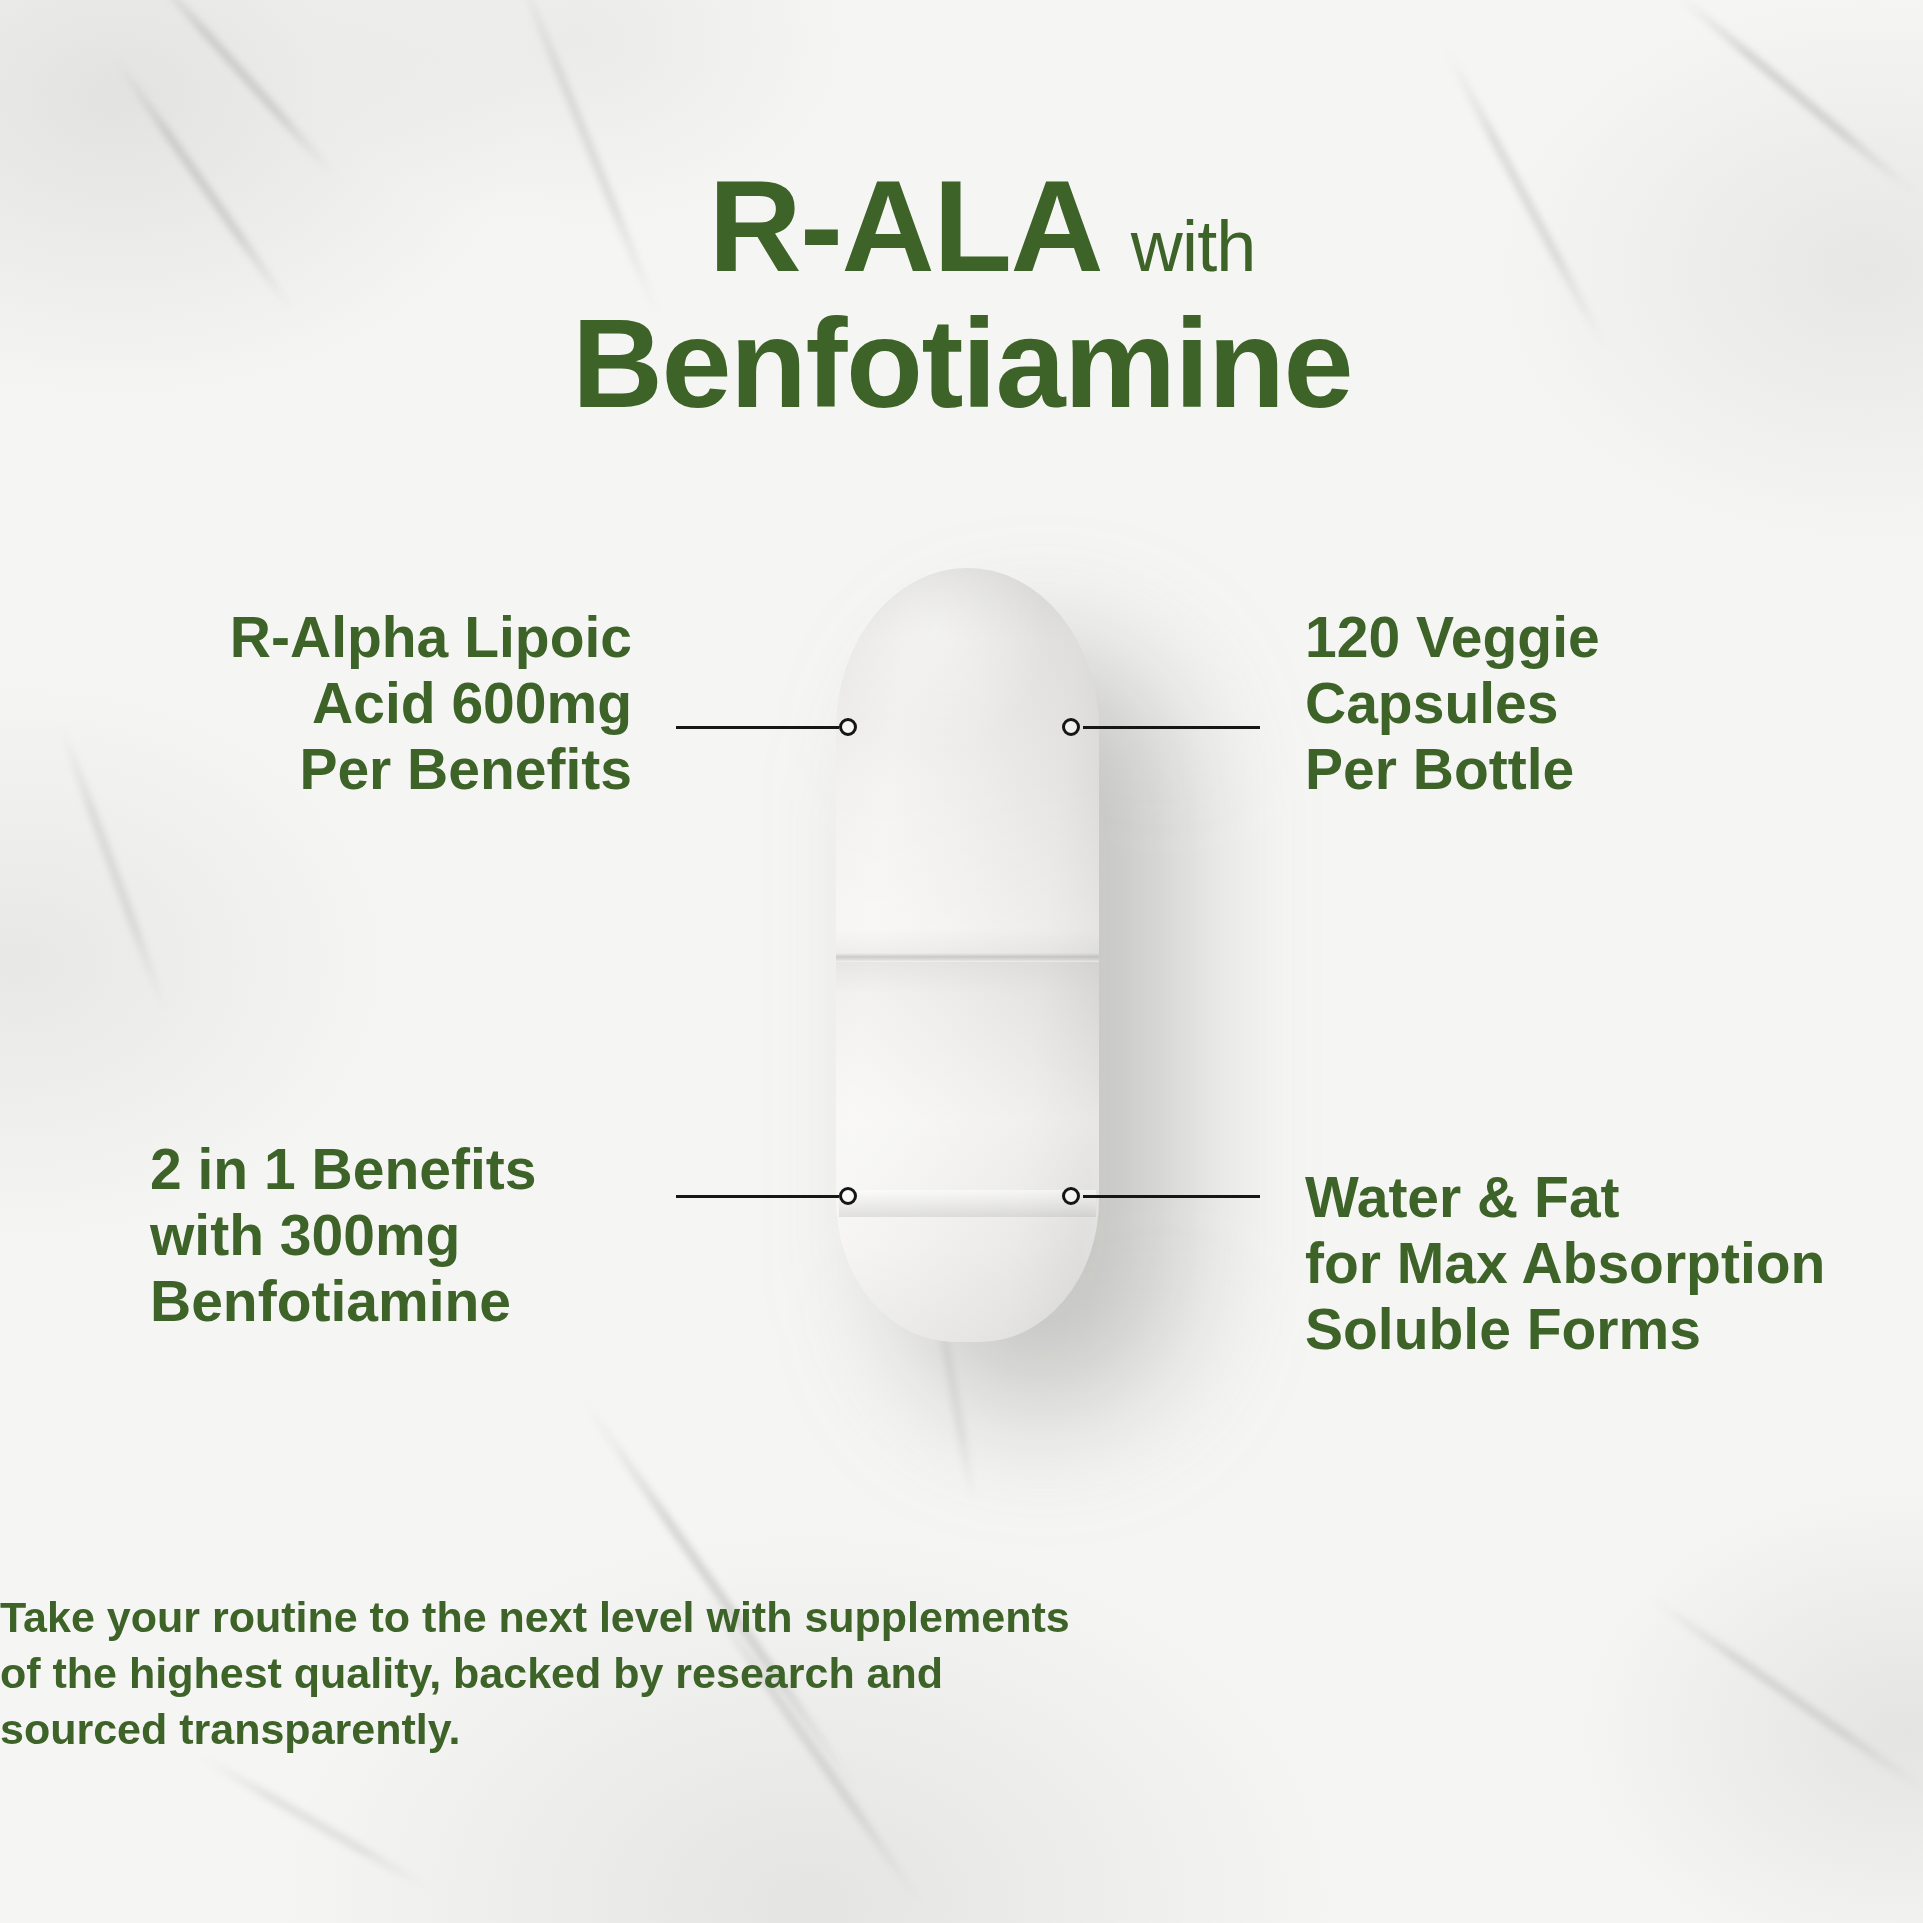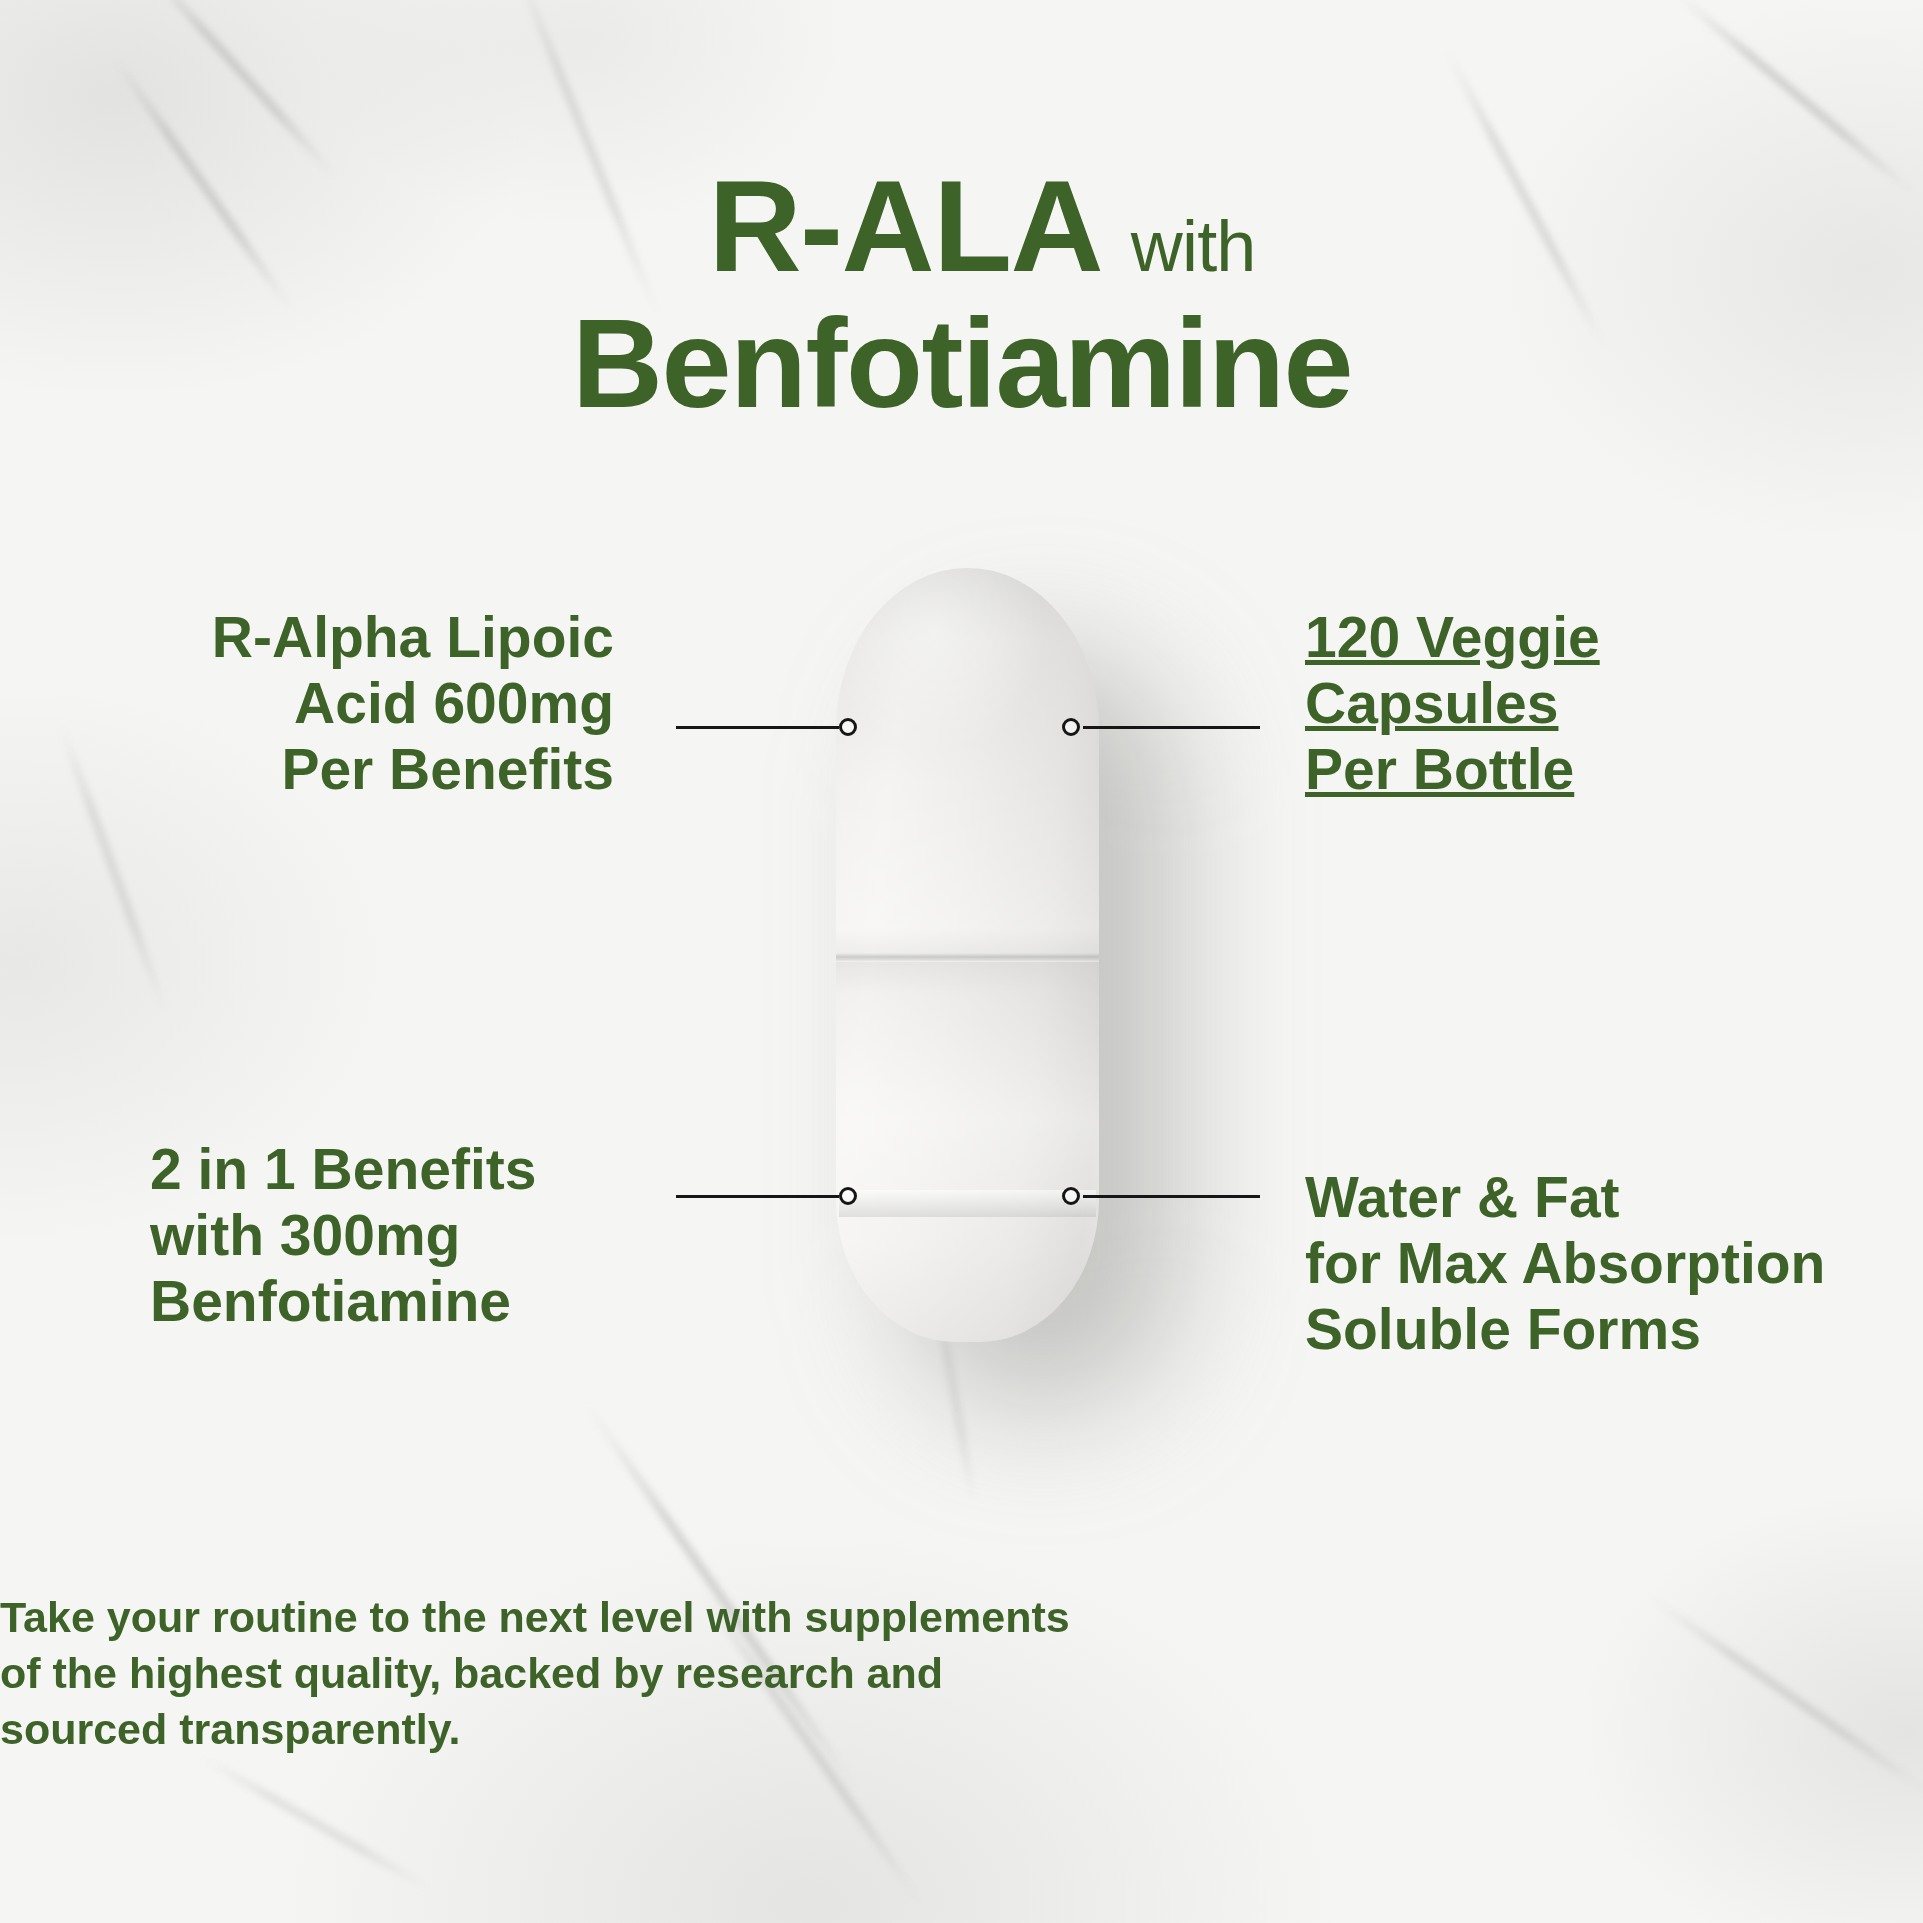--- a/index.html
+++ b/index.html
@@ -97,22 +97,22 @@
   .ld-tr{left:1062px; top:718px;}
   .ld-bl{left:839px; top:1187px;}
   .ld-br{left:1062px; top:1187px;}
 
   
   .callout{
     position:absolute;color:#3d6328;
     font-size:57px;line-height:66px;font-weight:700;letter-spacing:0;
     white-space:nowrap;
   }
-  .co-tl{left:148px;  top:604px;  width:466px;text-align:right;}
-  .co-tr{left:1305px; top:604px;  width:571px;text-align:left;text-decoration:underline;}
+  .co-tl{left:166px;  top:604px;  width:466px;text-align:right;}
+  .co-tr{left:1305px; top:604px;  width:571px;text-align:left;}
   .co-bl{left:150px;  top:1136px; width:466px;text-align:left;}
   .co-br{left:1305px; top:1164px; width:586px;text-align:left;}
 
   
   .footer{
     position:absolute;left:0;top:1589px;width:1924px;text-align:left;
     color:#3d6328;font-size:43px;line-height:56px;font-weight:700;letter-spacing:0;
   }
 </style>
 </head>

